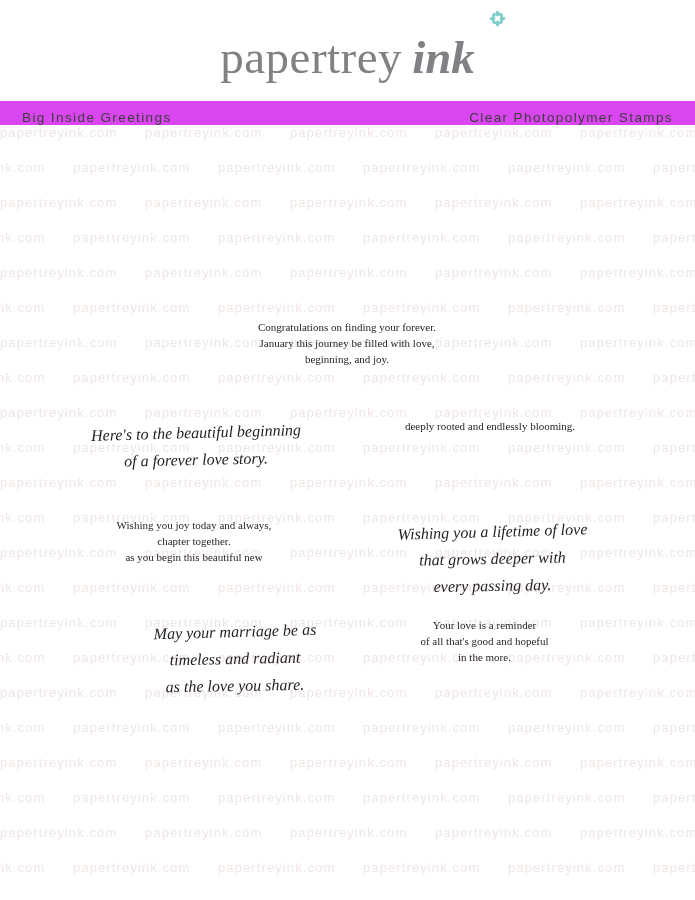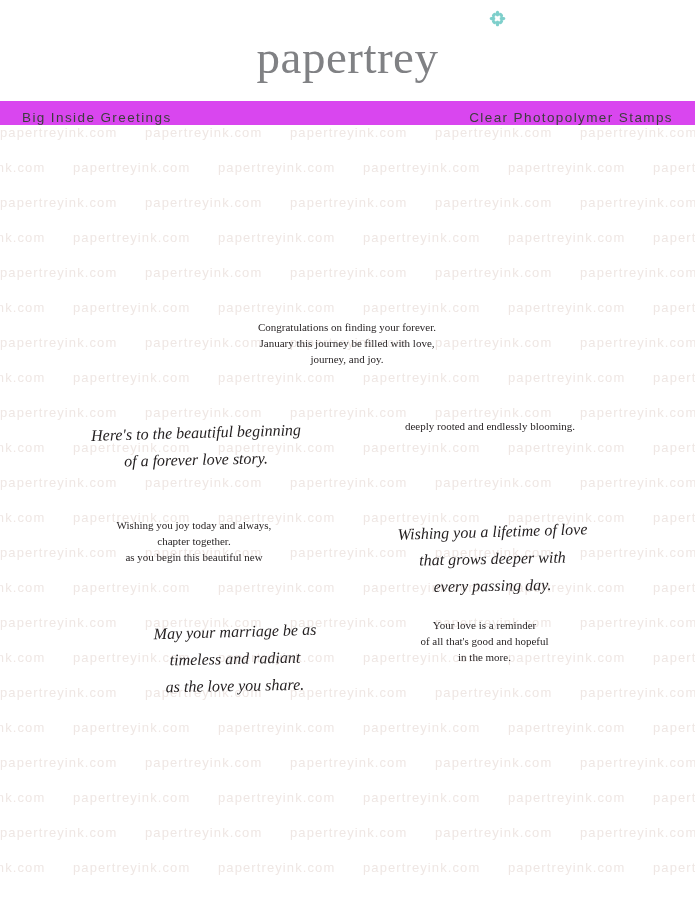--- a/index.html
+++ b/index.html
@@ -151,20 +151,21 @@
   .tilt-a .ln:nth-child(2) { transform: rotate(-1.2deg); }
   .tilt-a .ln:nth-child(3) { transform: rotate(-1.0deg); }
 </style>
 </head>
 <body>
 
 <div class="page">
 
   <div class="logo-wrap">
     <span class="logo-text">papertrey</span>
+    <span class="logo-ink">ink</span>
   </div>
   <svg class="logo-flower" viewBox="0 0 20 20">
     <g fill="#7ecfcb">
       <ellipse cx="10" cy="4.2" rx="2.1" ry="3.4"></ellipse>
       <ellipse cx="10" cy="15.8" rx="2.1" ry="3.4"></ellipse>
       <ellipse cx="4.2" cy="10" rx="3.4" ry="2.1"></ellipse>
       <ellipse cx="15.8" cy="10" rx="3.4" ry="2.1"></ellipse>
       <ellipse cx="5.9" cy="5.9" rx="2.9" ry="1.9" transform="rotate(-45 5.9 5.9)"></ellipse>
       <ellipse cx="14.1" cy="14.1" rx="2.9" ry="1.9" transform="rotate(-45 14.1 14.1)"></ellipse>
       <ellipse cx="14.1" cy="5.9" rx="2.9" ry="1.9" transform="rotate(45 14.1 5.9)"></ellipse>
@@ -200,21 +201,21 @@
       <div class="wm-row" style="top: 630px; left: 0px;"><span>papertreyink.com</span><span>papertreyink.com</span><span>papertreyink.com</span><span>papertreyink.com</span><span>papertreyink.com</span></div>
       <div class="wm-row" style="top: 665px; left: -72px;"><span>papertreyink.com</span><span>papertreyink.com</span><span>papertreyink.com</span><span>papertreyink.com</span><span>papertreyink.com</span><span>papertreyink.com</span></div>
       <div class="wm-row" style="top: 700px; left: 0px;"><span>papertreyink.com</span><span>papertreyink.com</span><span>papertreyink.com</span><span>papertreyink.com</span><span>papertreyink.com</span></div>
       <div class="wm-row" style="top: 735px; left: -72px;"><span>papertreyink.com</span><span>papertreyink.com</span><span>papertreyink.com</span><span>papertreyink.com</span><span>papertreyink.com</span><span>papertreyink.com</span></div>
     </div>
 
   <div class="stamps">
     <div class="stamp serif s1">
       <span class="ln">Congratulations on finding your forever.</span>
       <span class="ln">January this journey be filled with love,</span>
-      <span class="ln">journey, and joy.</span>
+      <span class="ln">beginning, and joy.</span>
     </div>
 
     <div class="stamp script tilt-a s2">
       <span class="ln">Here's to the beautiful beginning</span>
       <span class="ln">of a forever love story.</span>
     </div>
 
     <div class="stamp serif s3">
       <span class="ln">deeply rooted and endlessly blooming.</span>
     </div>

